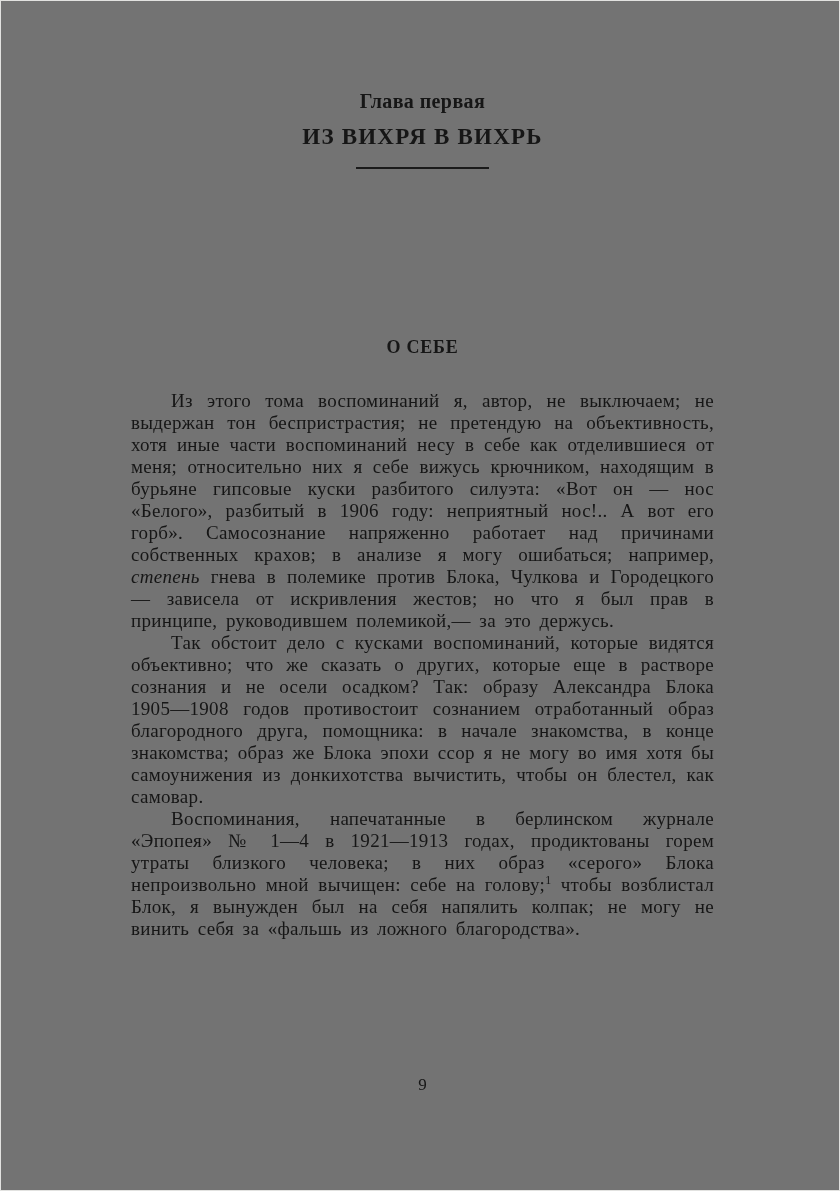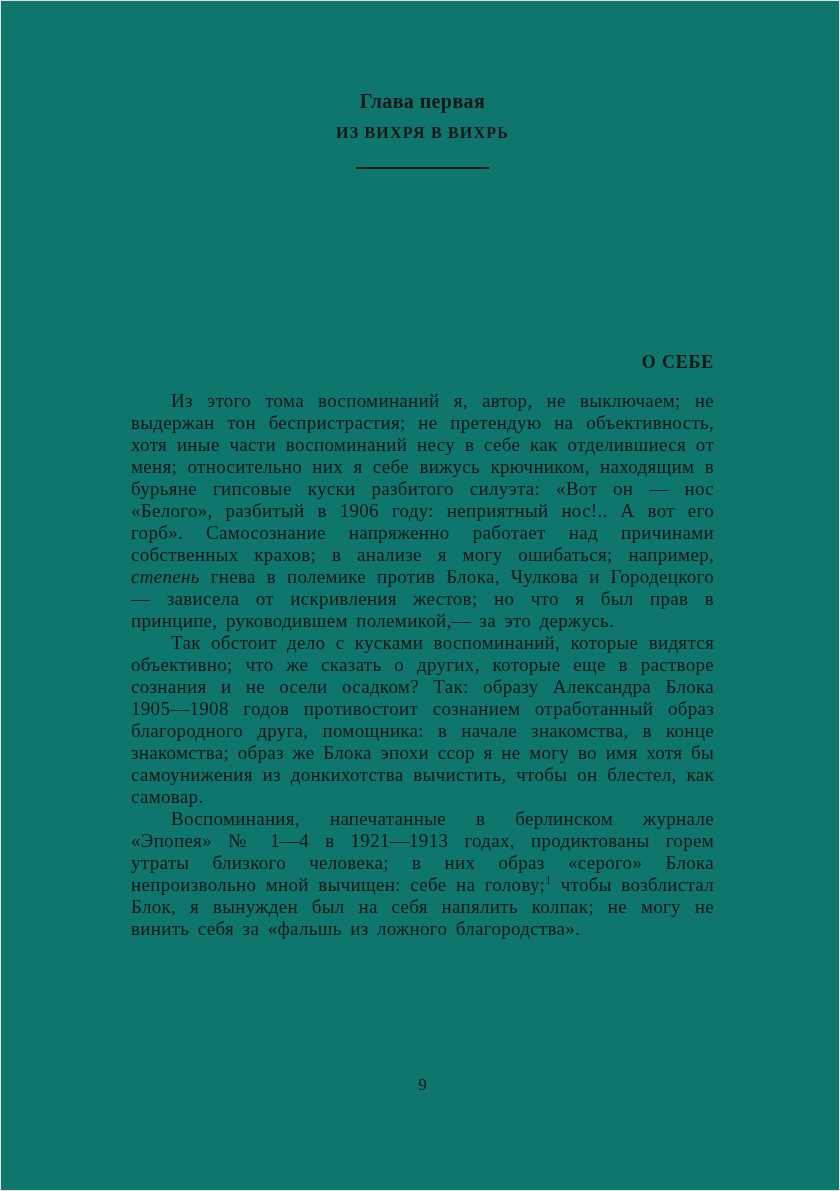--- a/index.html
+++ b/index.html
@@ -4,21 +4,21 @@
 <style>
   html, body {
     margin: 0;
     padding: 0;
     background: #ffffff;
   }
   .page {
     position: relative;
     width: 840px;
     height: 1191px;
-    background: #0f766e;
+    background: #737373;
     border: 1px solid #e2e2e0;
     box-sizing: border-box;
     font-family: "Liberation Serif", serif;
     color: #161616;
     overflow: hidden;
   }
   .text-col {
     position: absolute;
     left: 130px;
     width: 583px;
@@ -27,35 +27,35 @@
     top: 89px;
     text-align: center;
     font-weight: bold;
     font-size: 20px;
     letter-spacing: 0.4px;
   }
   .chapter-title {
     top: 123px;
     text-align: center;
     font-weight: bold;
-    font-size: 16px;
+    font-size: 23px;
     letter-spacing: 1.2px;
     margin: 0;
   }
   .title-rule {
     position: absolute;
     top: 166px;
     left: 355px;
     width: 133px;
     height: 2px;
     background: #1a1a1a;
   }
   .section-title {
-    top: 351px;
-    text-align: right;
+    top: 336px;
+    text-align: center;
     font-weight: bold;
     font-size: 18px;
     letter-spacing: 0.8px;
     margin: 0;
   }
   .body-text {
     top: 389px;
     font-size: 19px;
     line-height: 22px;
     letter-spacing: 0.3px;

